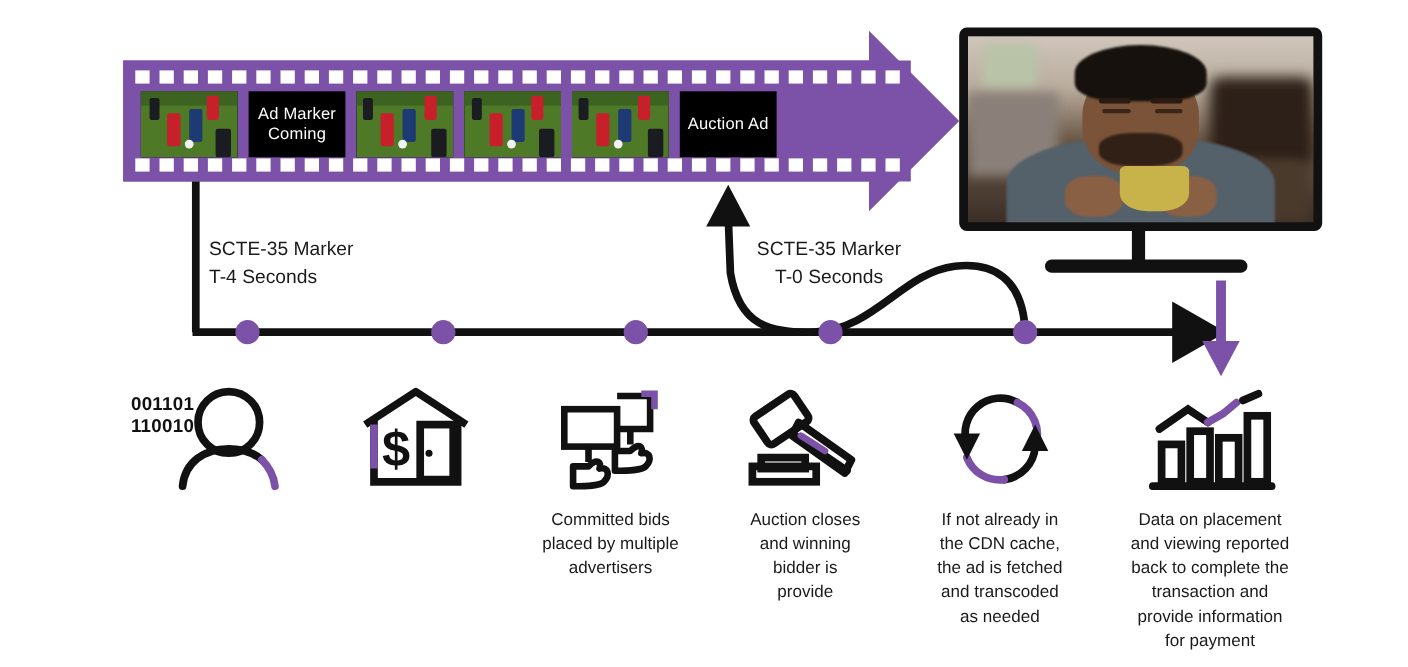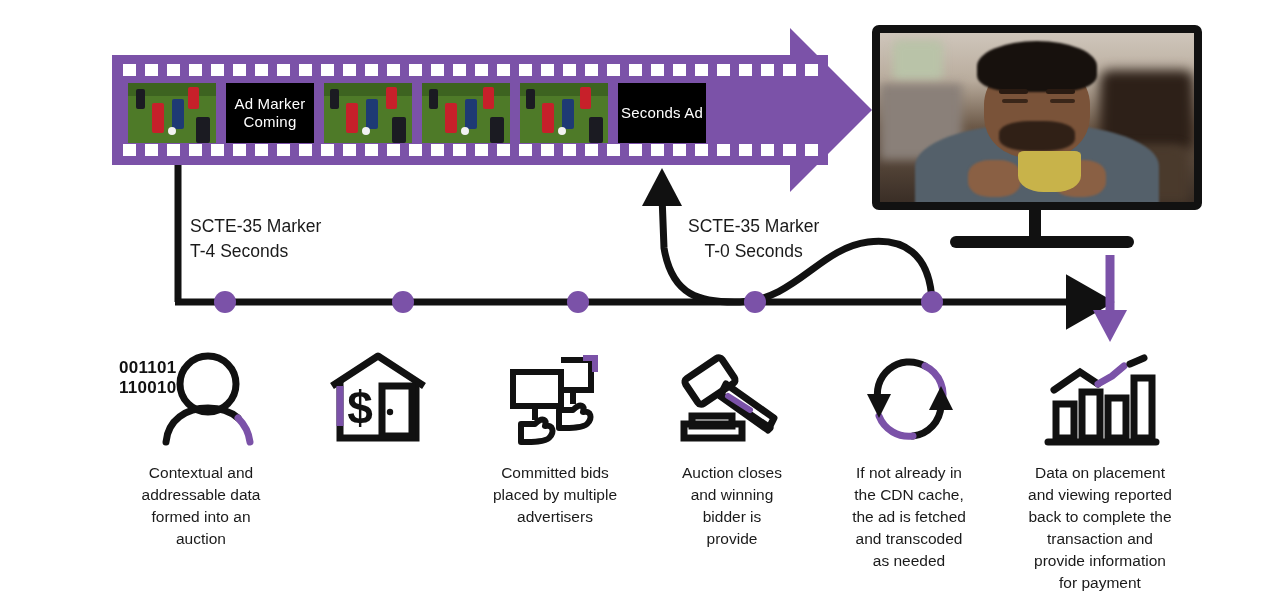--- a/index.html
+++ b/index.html
@@ -190,21 +190,21 @@
         <div class="pitch">
           <div class="pl dark" style="left:6px;top:6px;width:9px;height:20px;"></div>
           <div class="pl red" style="left:60px;top:4px;width:11px;height:22px;"></div>
           <div class="pl red" style="left:22px;top:20px;width:12px;height:30px;"></div>
           <div class="pl blue" style="left:42px;top:16px;width:12px;height:30px;"></div>
           <div class="pl dark" style="left:69px;top:34px;width:14px;height:26px;"></div>
           <div class="ball" style="left:38px;top:44px;"></div>
         </div>
       </div>
 
-      <div class="frame ad">Seconds
+      <div class="frame ad">Auction
 Ad</div>
     </div>
 
     <div class="perf bot">
       <span></span>
         <span></span>
         <span></span>
         <span></span>
         <span></span>
         <span></span>
@@ -295,24 +295,20 @@
     <div class="step" style="left:113px;">
       <div class="stepicon">
         <div class="binary">001101
 110010</div>
         <svg width="110" height="96" viewBox="0 0 110 96">
           <circle cx="62" cy="34" r="28" fill="none" stroke="#111" stroke-width="7"></circle>
           <path d="M20,92 C22,70 40,58 62,58 C74,58 84,61 92,68" fill="none" stroke="#111" stroke-width="7" stroke-linecap="round"></path>
           <path d="M92,68 C100,76 103,84 104,92" fill="none" stroke="#7B52A8" stroke-width="7" stroke-linecap="round"></path>
         </svg>
       </div>
-      <div class="stepcap">Contextual and
-addressable data
-formed into an
-auction</div>
     </div>
 
     <div class="step" style="left:290px;">
       <div class="stepicon">
         <svg width="104" height="96" viewBox="0 0 104 96">
           <path d="M6,36 L52,6 L98,36" fill="none" stroke="#111" stroke-width="7" stroke-linejoin="round"></path>
           <path d="M14,30 L14,88 L90,88 L90,30" fill="none" stroke="#111" stroke-width="7"></path>
           <line x1="14" y1="36" x2="14" y2="76" stroke="#7B52A8" stroke-width="7"></line>
           <rect x="56" y="36" width="30" height="50" fill="none" stroke="#111" stroke-width="7"></rect>
           <circle cx="64" cy="62" r="3.2" fill="#111"></circle>

